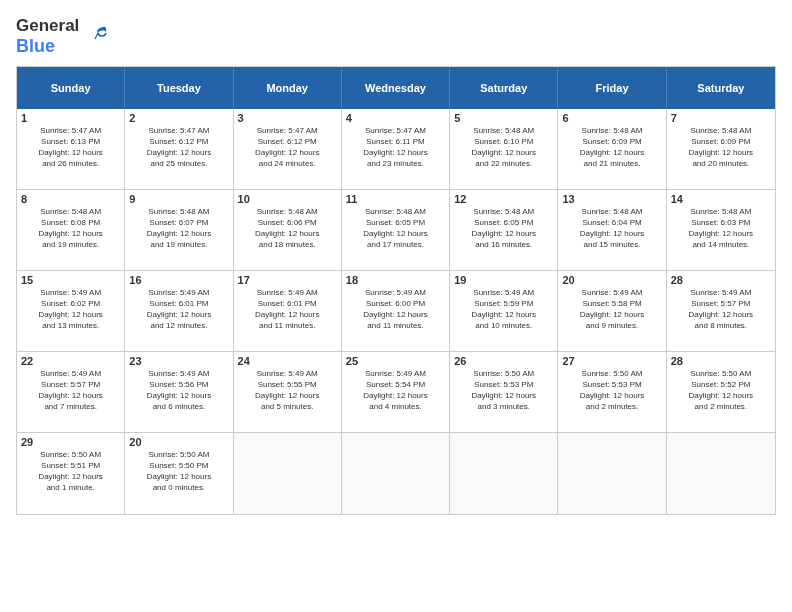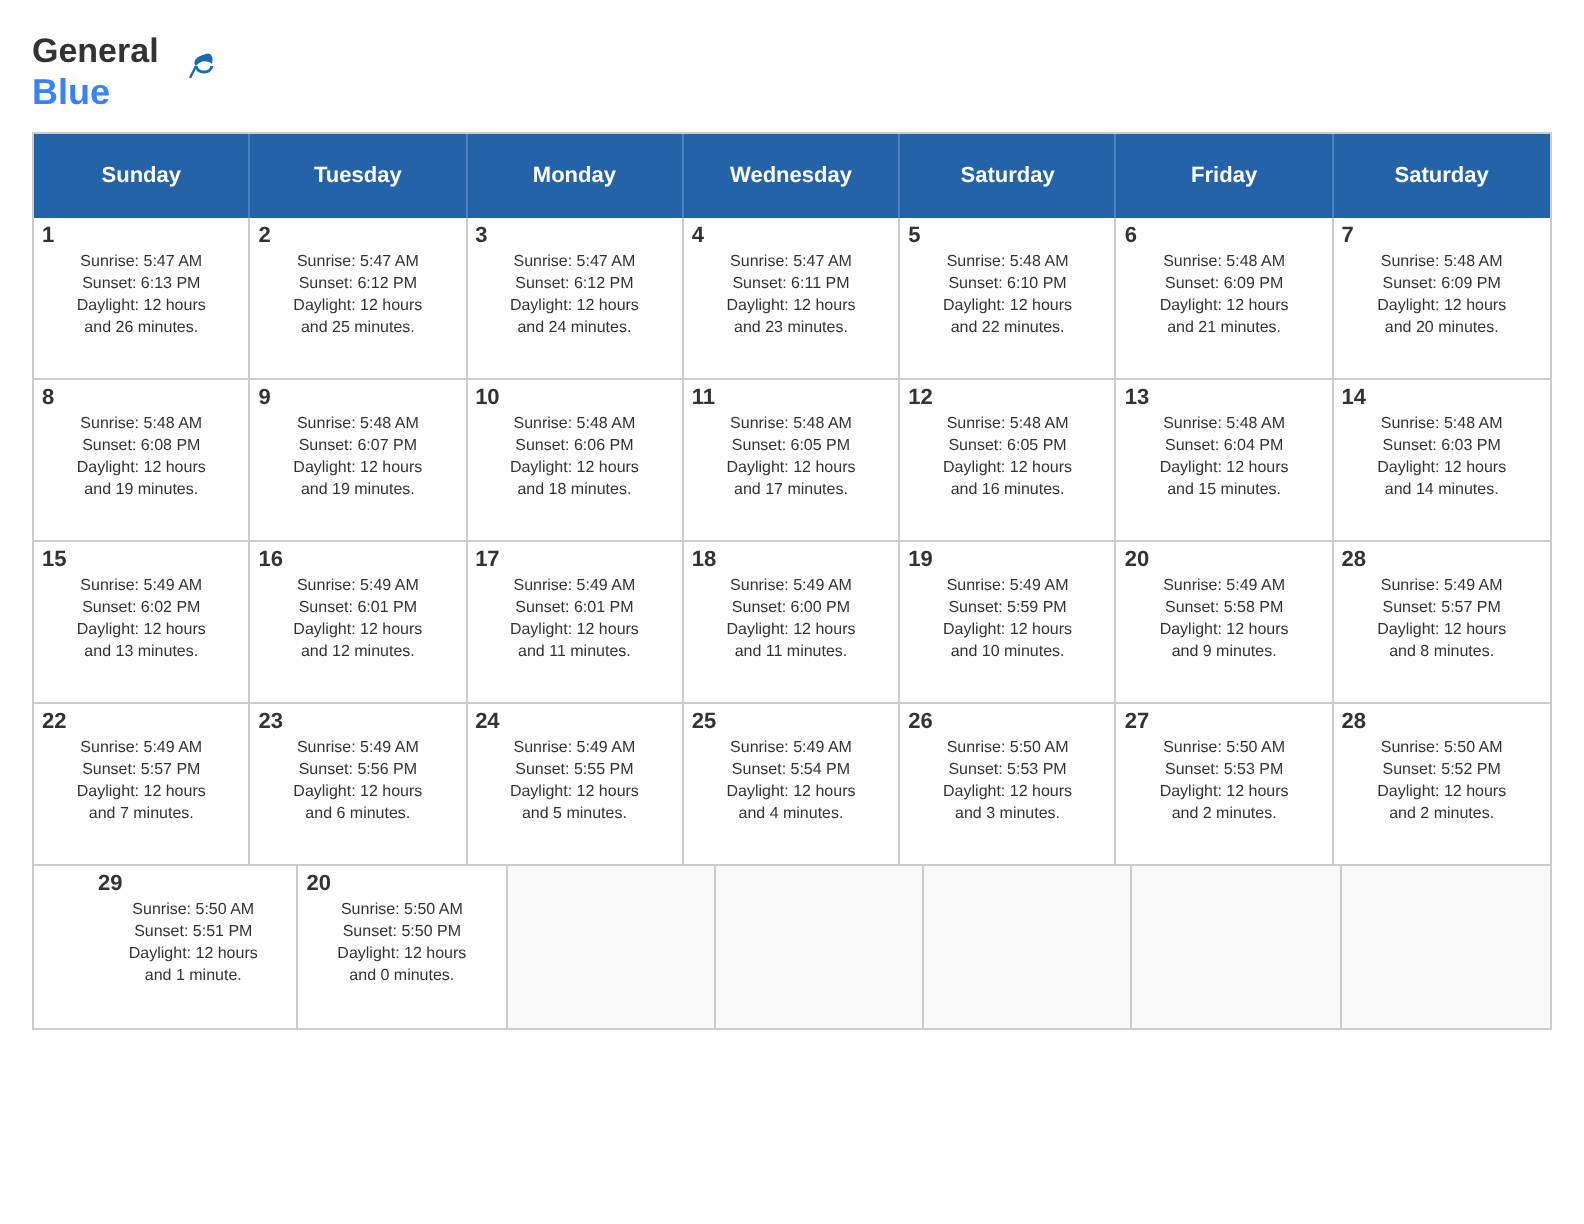--- a/index.html
+++ b/index.html
@@ -62,21 +62,21 @@
     .cal-body {
       display: grid;
       grid-template-rows: repeat(5, 1fr);
       flex: 1;
     }
     .cal-week {
       display: grid;
       grid-template-columns: repeat(7, 1fr);
       border-bottom: 1px solid #ccc;
     }
-    .cal-week:last-child { border-bottom: none; margin-left: 28px; }
+    .cal-week:last-child { border-bottom: none; }
     .cal-cell {
       border-right: 1px solid #ccc;
       padding: 3px 4px;
       font-size: 8.5px;
       color: #333;
       vertical-align: top;
       min-height: 80px;
     }
     .cal-cell:last-child { border-right: none; }
     .cal-cell.empty { background: #f9f9f9; }

